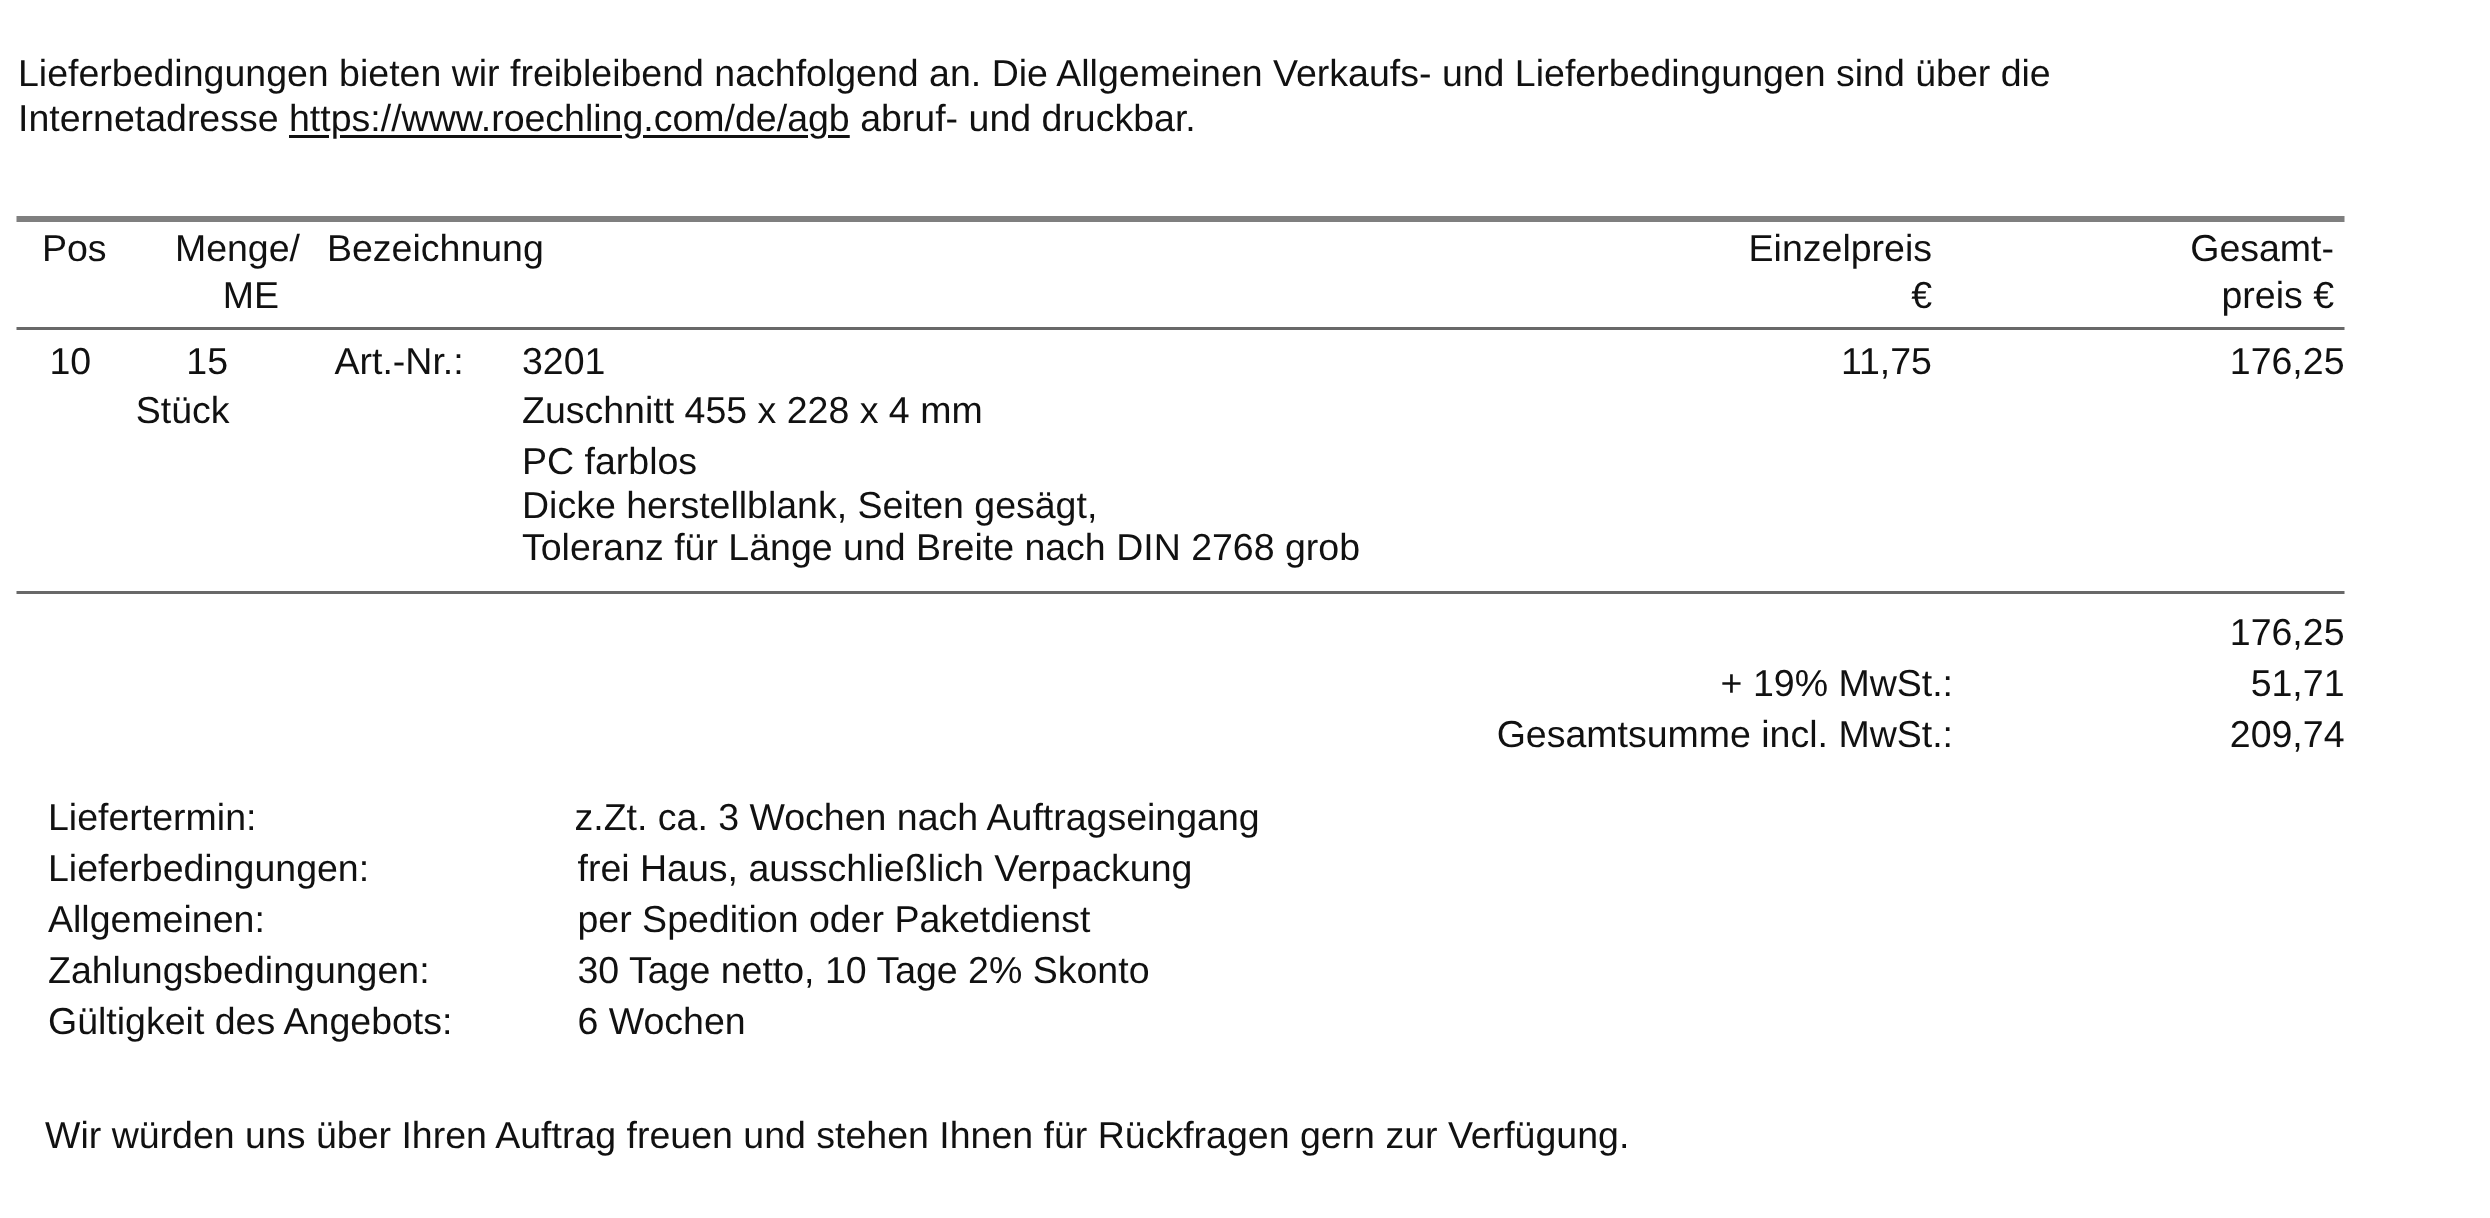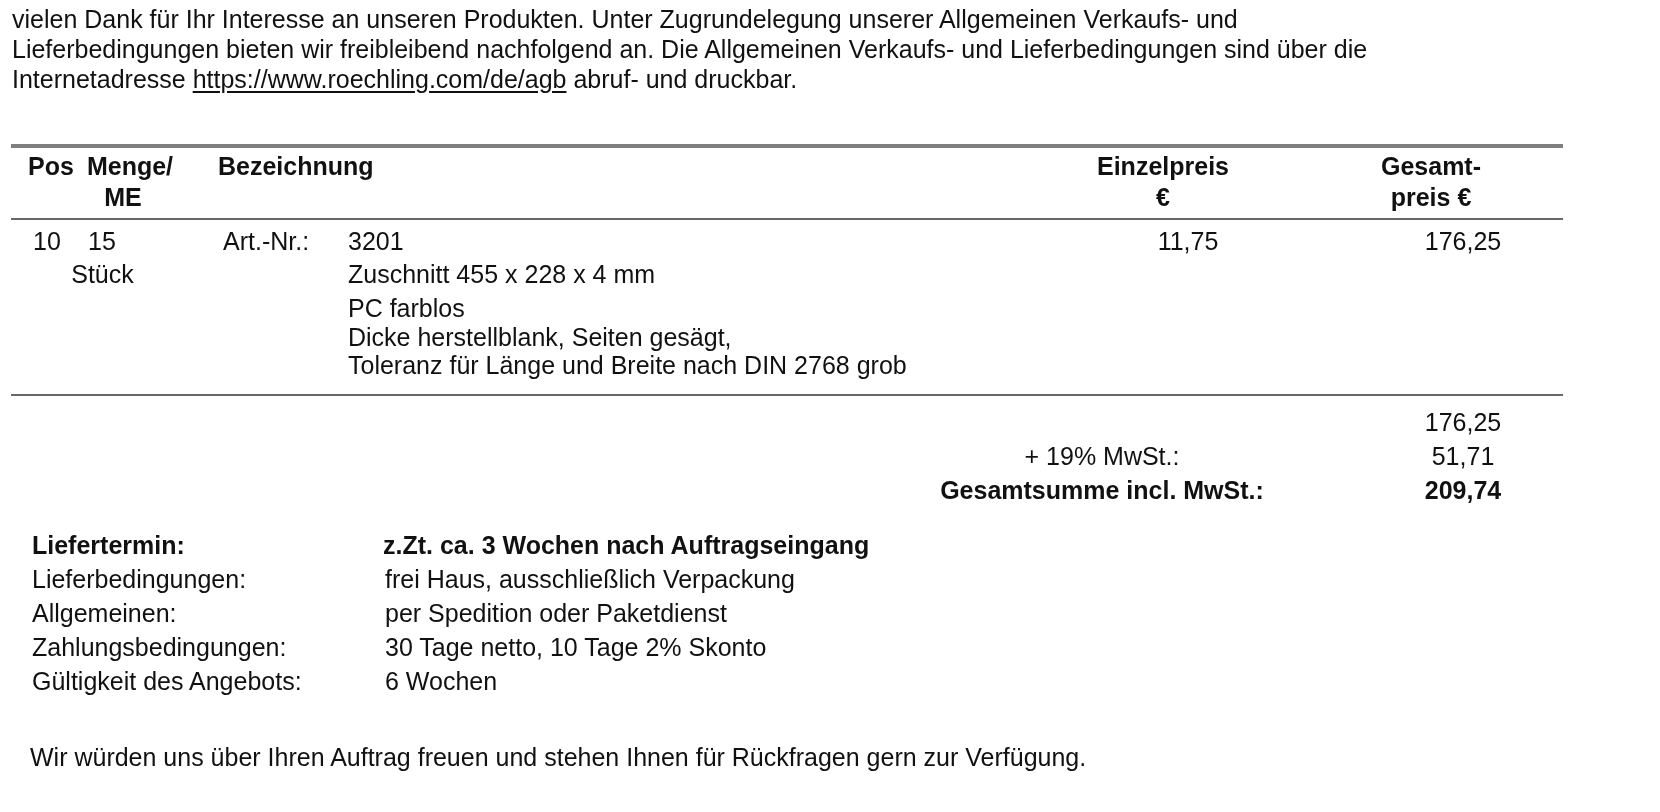--- a/index.html
+++ b/index.html
@@ -6,34 +6,33 @@
   body {
     width: 1660px; height: 812px;
     background: #ffffff;
     color: #111;
     font-family: "Liberation Sans", "DejaVu Sans", sans-serif;
     font-size: 25px;
     overflow: hidden;
   }
   .page { position: relative; width: 1660px; height: 812px; }
   .abs { position: absolute; white-space: nowrap; }
-  .r { text-align: center; }
-  .b { font-weight: bold; }
+  .r { text-align: right; }
+  .b { font-weight: normal; }
   .rule { position: absolute; left: 11px; width: 1552px; }
   .rule.thick { height: 4px; background: #7f7f7f; }
   .rule.thin  { height: 2px; background: #686868; }
   .intro-line { position: absolute; left: 12px; white-space: nowrap; }
   .link { color: #111; text-decoration: underline; text-underline-offset: 3px; cursor: pointer; }
 </style>
 </head>
 <body>
 
 <div class="page">
 
-  <div class="intro-line" style="top:5px">vielen Dank für Ihr Interesse an unseren Produkten. Unter Zugrundelegung unserer Allgemeinen Verkaufs- und</div>
   <div class="intro-line" style="top:35px">Lieferbedingungen bieten wir freibleibend nachfolgend an. Die Allgemeinen Verkaufs- und Lieferbedingungen sind über die</div>
   <div class="intro-line" style="top:65px"><span>Internetadresse </span><span class="link">https://www.roechling.com/de/agb</span><span> abruf- und druckbar.</span></div>
 
   <div class="rule thick" style="top:144px"></div>
 
   <div class="abs b" style="left:28px; top:152px">Pos</div>
   <div class="abs b r" style="left:60px; top:152px; width:140px">Menge/</div>
   <div class="abs b r" style="left:60px; top:183px; width:126px">ME</div>
   <div class="abs b" style="left:218px; top:152px">Bezeichnung</div>
   <div class="abs b r" style="left:1038px; top:152px; width:250px">Einzelpreis</div>

